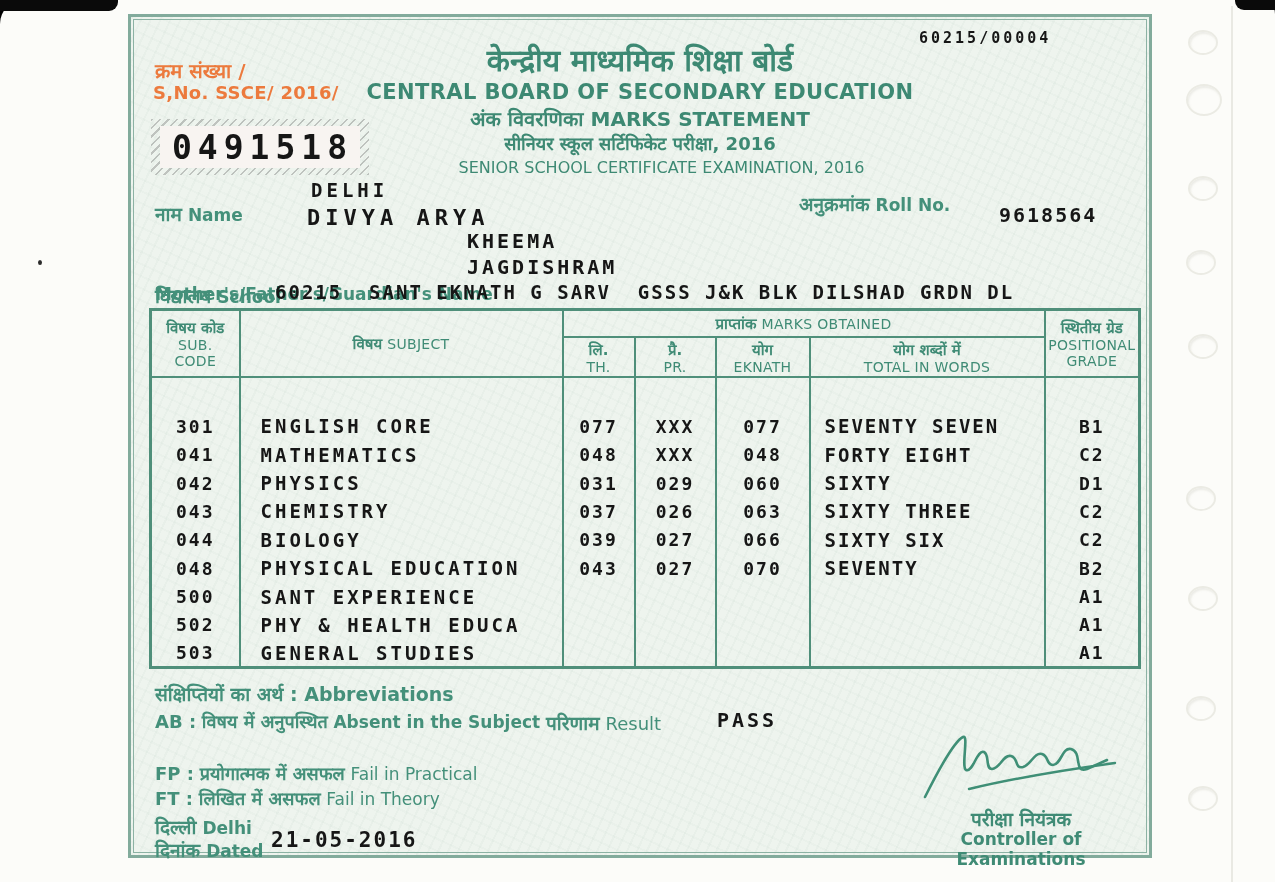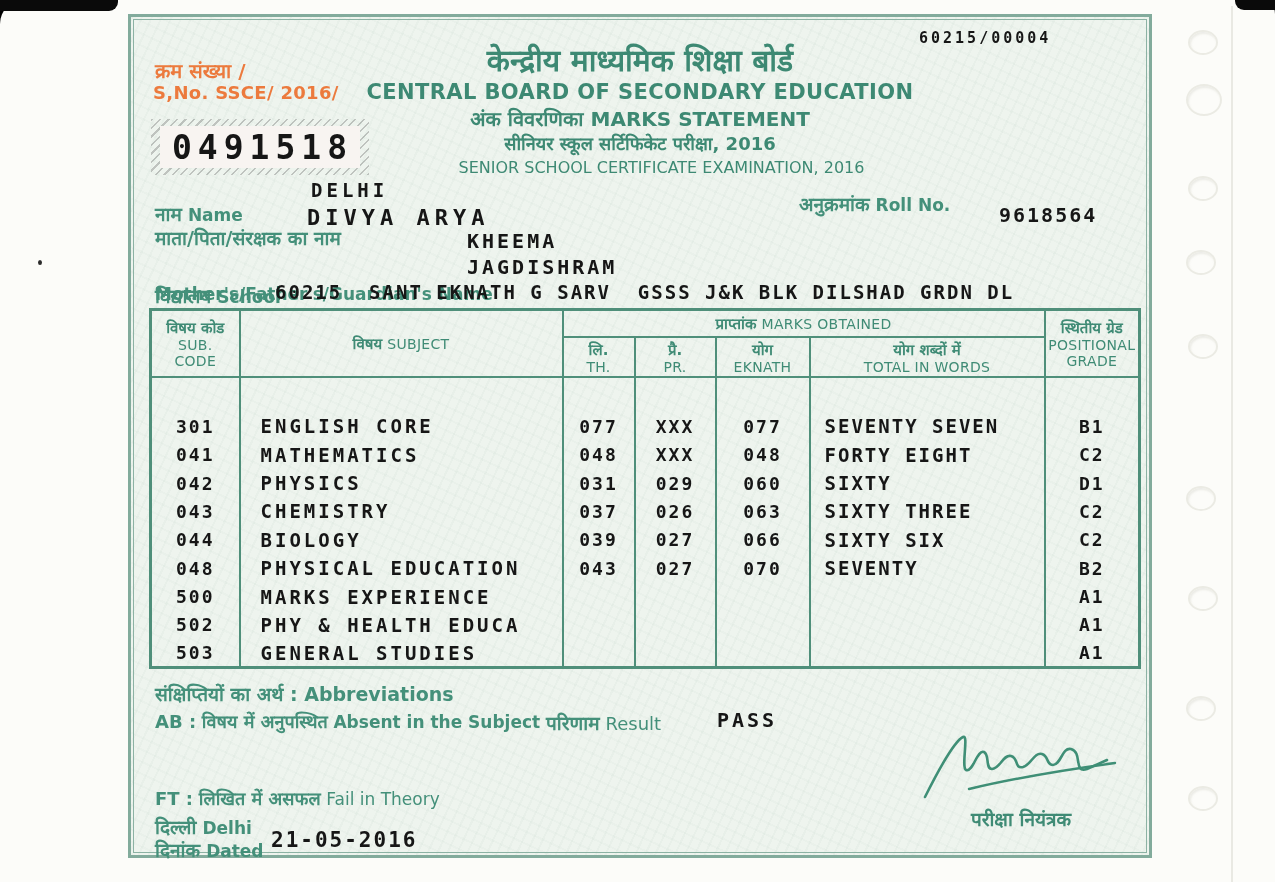--- a/index.html
+++ b/index.html
@@ -153,21 +153,20 @@
       <span class="en">Name</span>
     </div>
     <div class="abs mono ls5 name-val">DIVYA ARYA</div>
 
     <div class="abs green lbl roll-lbl">
       <span class="hi">अनुक्रमांक</span>
       <span class="en">Roll No.</span>
     </div>
     <div class="abs mono ls2 roll-val">9618564</div>
 
-    <div class="abs green hi parent-hi">माता/पिता/संरक्षक का नाम</div>
     <div class="abs green parent-en">Mother's/Father's/Guardian's Name</div>
     <div class="abs mono ls3 mother">KHEEMA</div>
     <div class="abs mono ls3 father">JAGDISHRAM</div>
 
     <div class="abs green lbl school-lbl">
       <span class="hi">विद्यालय</span>
       <span class="en">School</span>
     </div>
     <div class="abs mono ls2 school-val">60215  SANT EKNATH G SARV  GSSS J&amp;K BLK DILSHAD GRDN DL</div>
 
@@ -287,21 +286,21 @@
         <td class="mono c-subj">PHYSICAL EDUCATION</td>
         <td class="mono c-th">043</td>
         <td class="mono c-pr">027</td>
         <td class="mono c-tot">070</td>
         <td class="mono c-words">SEVENTY</td>
         <td class="mono c-grade">B2</td>
       </tr>
 
       <tr class="data">
         <td class="mono c-code">500</td>
-        <td class="mono c-subj">MARKS EXPERIENCE</td>
+        <td class="mono c-subj">SANT EXPERIENCE</td>
         <td class="mono c-th"></td>
         <td class="mono c-pr"></td>
         <td class="mono c-tot"></td>
         <td class="mono c-words"></td>
         <td class="mono c-grade">A1</td>
       </tr>
 
       <tr class="data">
         <td class="mono c-code">502</td>
         <td class="mono c-subj">PHY &amp; HEALTH EDUCA</td>
@@ -326,20 +325,25 @@
 
     <div class="abs green hi abbr-title">
       <span>संक्षिप्तियों का अर्थ :</span>
       <span>Abbreviations</span>
     </div>
     <div class="abs abbr-line ab-1">
       <span class="hi">AB :</span>
       <span class="hi">विषय में अनुपस्थित</span>
       <span class="desc-en b">Absent in the Subject</span>
     </div>
+    <div class="abs abbr-line ab-3">
+      <span class="hi">FP :</span>
+      <span class="hi">प्रयोगात्मक में असफल</span>
+      <span class="desc-en">Fail in Practical</span>
+    </div>
     <div class="abs abbr-line ab-4">
       <span class="hi">FT :</span>
       <span class="hi">लिखित में असफल</span>
       <span class="desc-en">Fail in Theory</span>
     </div>
 
     <div class="abs green result-lbl">
       <span class="hi">परिणाम</span>
       <span class="en">Result</span>
     </div>
@@ -355,18 +359,19 @@
     </div>
     <div class="abs mono ls2 date-val">21-05-2016</div>
 
     <div class="sig-wrap">
       <svg class="sig-svg" width="220" height="74" viewBox="0 0 220 74">
         <path d="M14 70 C30 38 44 14 52 10 C58 7 50 40 55 43 C62 46 66 22 73 25 C79 28 74 42 81 42 C89 42 92 27 100 29 C108 31 103 42 112 40 C120 38 123 25 131 27 C138 29 135 38 142 38 C150 38 151 20 160 22 C172 25 162 47 176 42 L196 33" fill="none" stroke="#3f8f76" stroke-width="2.6" stroke-linecap="round"></path>
         <path d="M58 62 C100 52 160 42 204 36" fill="none" stroke="#3f8f76" stroke-width="2.4" stroke-linecap="round"></path>
       </svg>
     </div>
     <div class="controller-hi">परीक्षा नियंत्रक</div>
+    <div class="controller-en">Controller of Examinations</div>
 
   </div>
 
   <div class="corner-black corner-tl"></div>
   <div class="corner-black corner-tr"></div>
 </div>
 
 </body></html>

